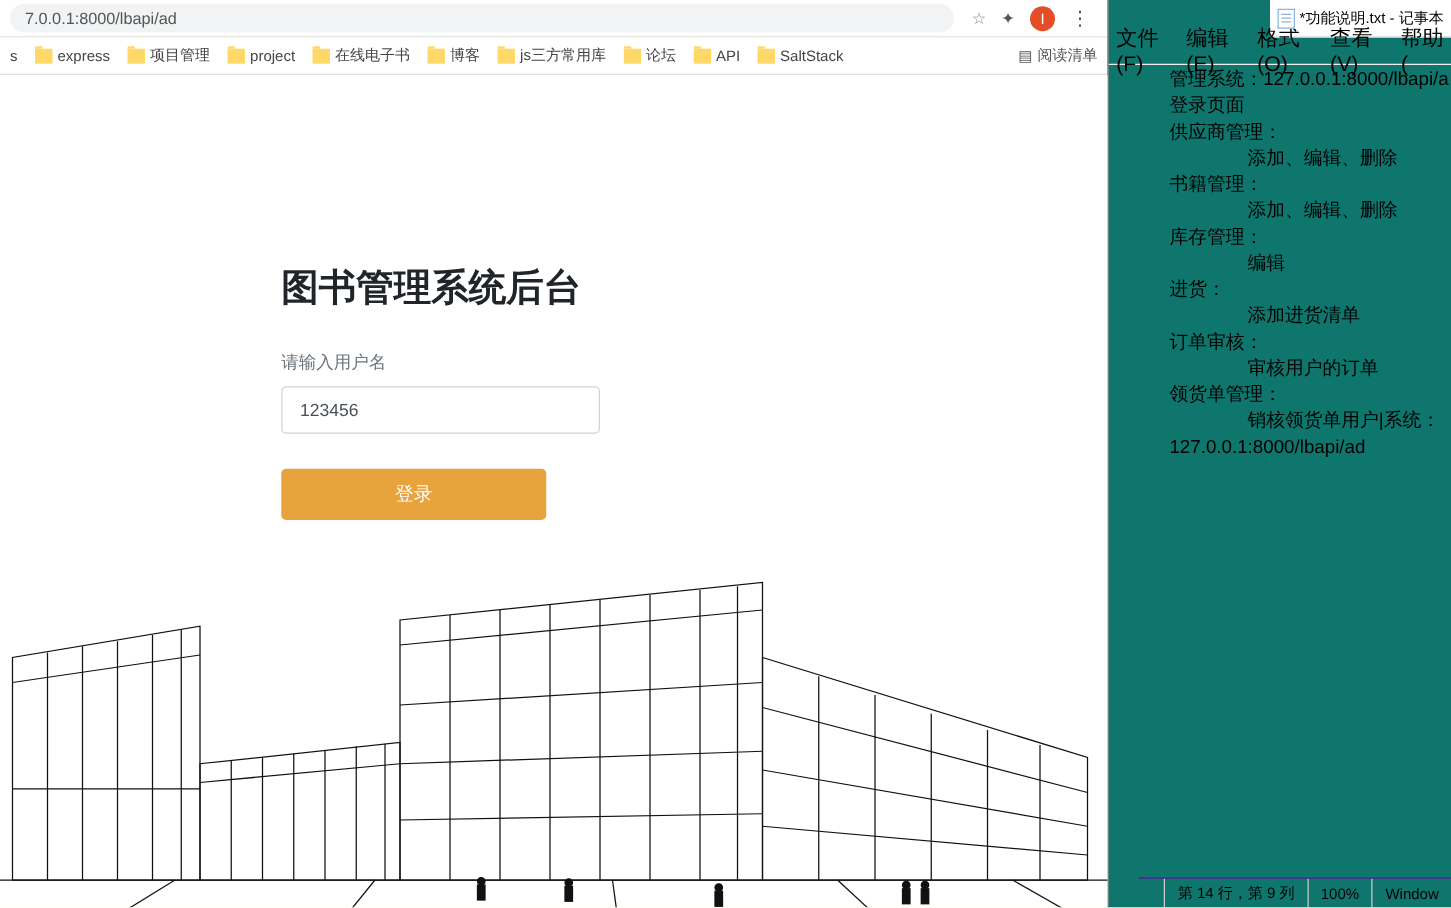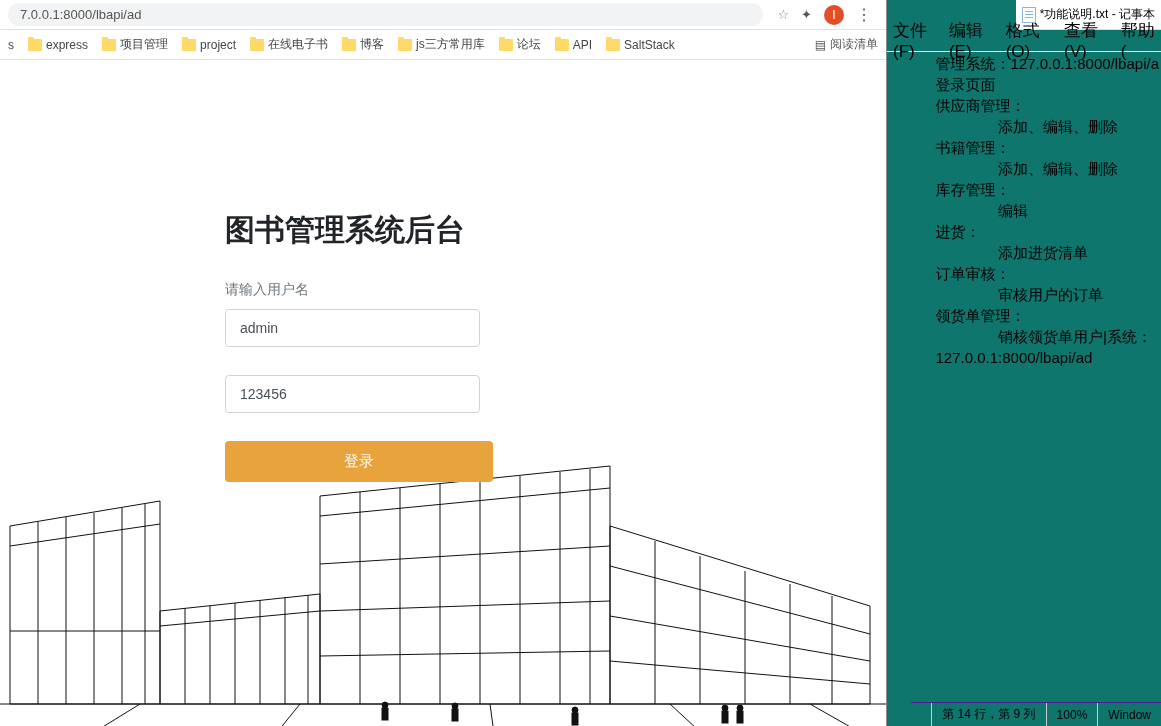--- a/index.html
+++ b/index.html
@@ -24,21 +24,21 @@
 .read-list { display: flex; align-items: center; gap: 4px; color: #555; font-size: 12px; cursor: pointer; }
 
 .page-content { flex: 1; position: relative; background: #fff; overflow: hidden; }
 .bg-art { position: absolute; inset: 0; }
 .bg-art svg { position: absolute; bottom: -20px; left: -30px; width: 980px; }
 
 .login-panel { position: absolute; left: 225px; top: 150px; width: 280px; }
 .login-title { font-size: 30px; font-weight: 700; color: #212529; margin-bottom: 30px; }
 .login-label { color: #6c757d; font-size: 14px; margin-bottom: 10px; }
 .login-input { width: 255px; padding: 10px 14px; border: 1px solid #ced4da; border-radius: 4px; font-size: 14px; color: #495057; background: #fff; margin-bottom: 28px; }
-.login-btn { width: 268px; padding: 11px 16px; background: #e8a33d; border: none; border-radius: 4px; color: #fff; font-size: 15px; cursor: pointer; }
+.login-btn { width: 212px; padding: 11px 16px; background: #e8a33d; border: none; border-radius: 4px; color: #fff; font-size: 15px; cursor: pointer; }
 
 
 .notepad { width: 284px; display: flex; flex-direction: column; background: #0f766e; border-left: 1px solid #888; align-items: flex-end; }
 .np-title { height: 30px; background: #fff; display: flex; align-items: center; padding: 0 6px; font-size: 12px; border-bottom: 1px solid #ddd; gap: 4px; }
 .np-doc-icon { width: 14px; height: 16px; background: #fff; border: 1px solid #8ab5e0; position: relative; }
 .np-doc-icon::before { content: ''; position: absolute; top: 3px; left: 2px; right: 2px; height: 1px; background: #8ab5e0; box-shadow: 0 3px 0 #8ab5e0, 0 6px 0 #8ab5e0; }
 .np-menu { height: 22px; display: flex; align-items: center; font-size: 17px; border-bottom: 1px solid #eee; padding: 0 2px; }
 .np-menu-item { padding: 0 4px; cursor: pointer; }
 .np-body { flex: 1; padding: 1px 2px; font-size: 15px; line-height: 21px; color: #000; font-family: Liberation Sans, sans-serif; white-space: pre; overflow: hidden; }
 .np-status { height: 24px; border-top: 1px solid #4c1d95; display: flex; align-items: center; font-size: 12px; }
@@ -172,21 +172,20 @@
               <circle cx="770" cy="302" r="3"></circle>
                 <rect x="767" y="305" width="6" height="12"></rect>
             </g>
           </g>
         </svg>
       </div>
 
       <div class="login-panel">
         <div class="login-title">图书管理系统后台</div>
         <div class="login-label">请输入用户名</div>
-        <input class="login-input" value="admin" style="">
         <input class="login-input" value="123456" style="">
         <button class="login-btn">登录</button>
       </div>
     </div>
   </div>
 
   <div class="notepad">
     <div class="np-title">
       <span class="np-doc-icon"></span>
       <span>*功能说明.txt - 记事本</span>

